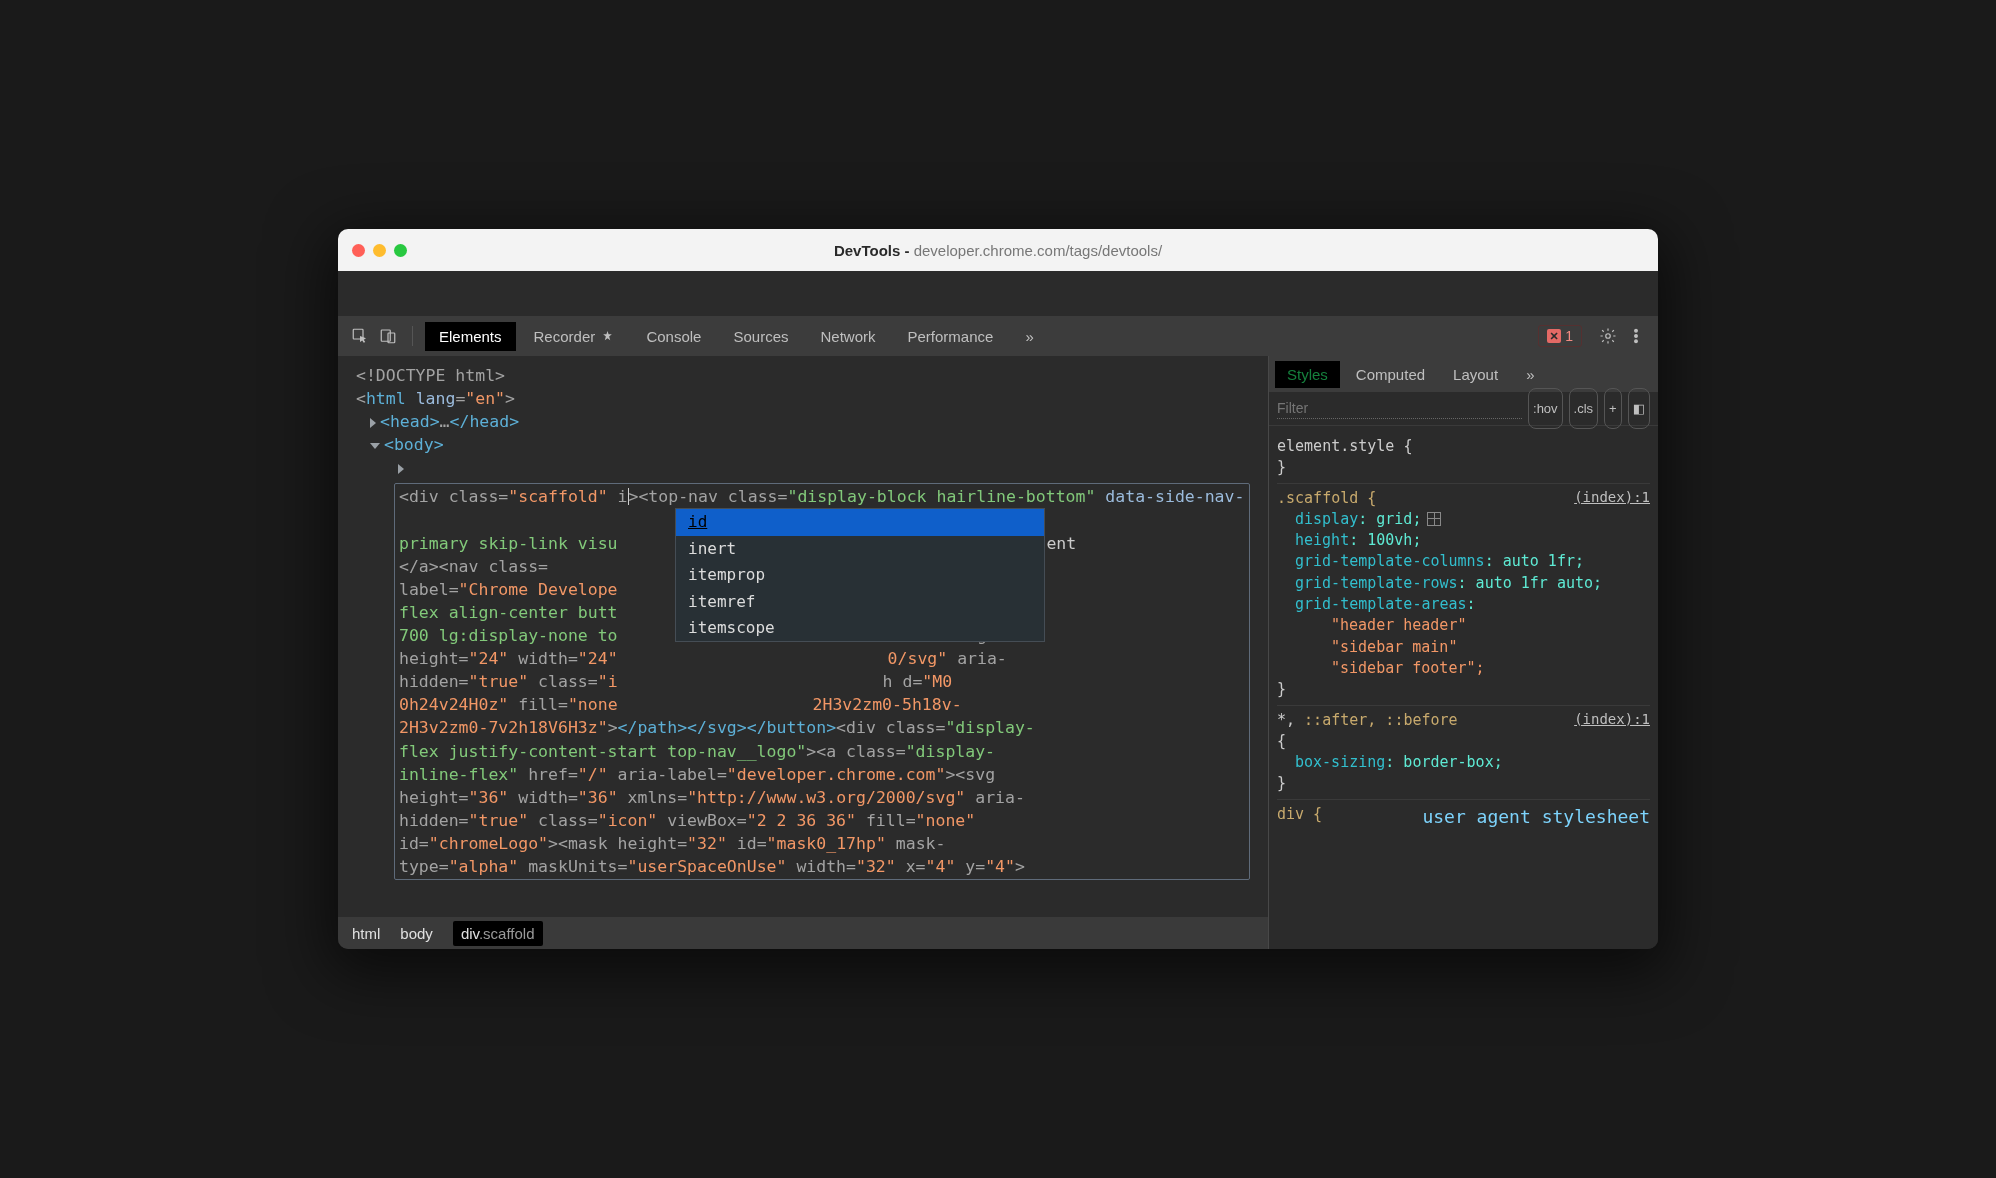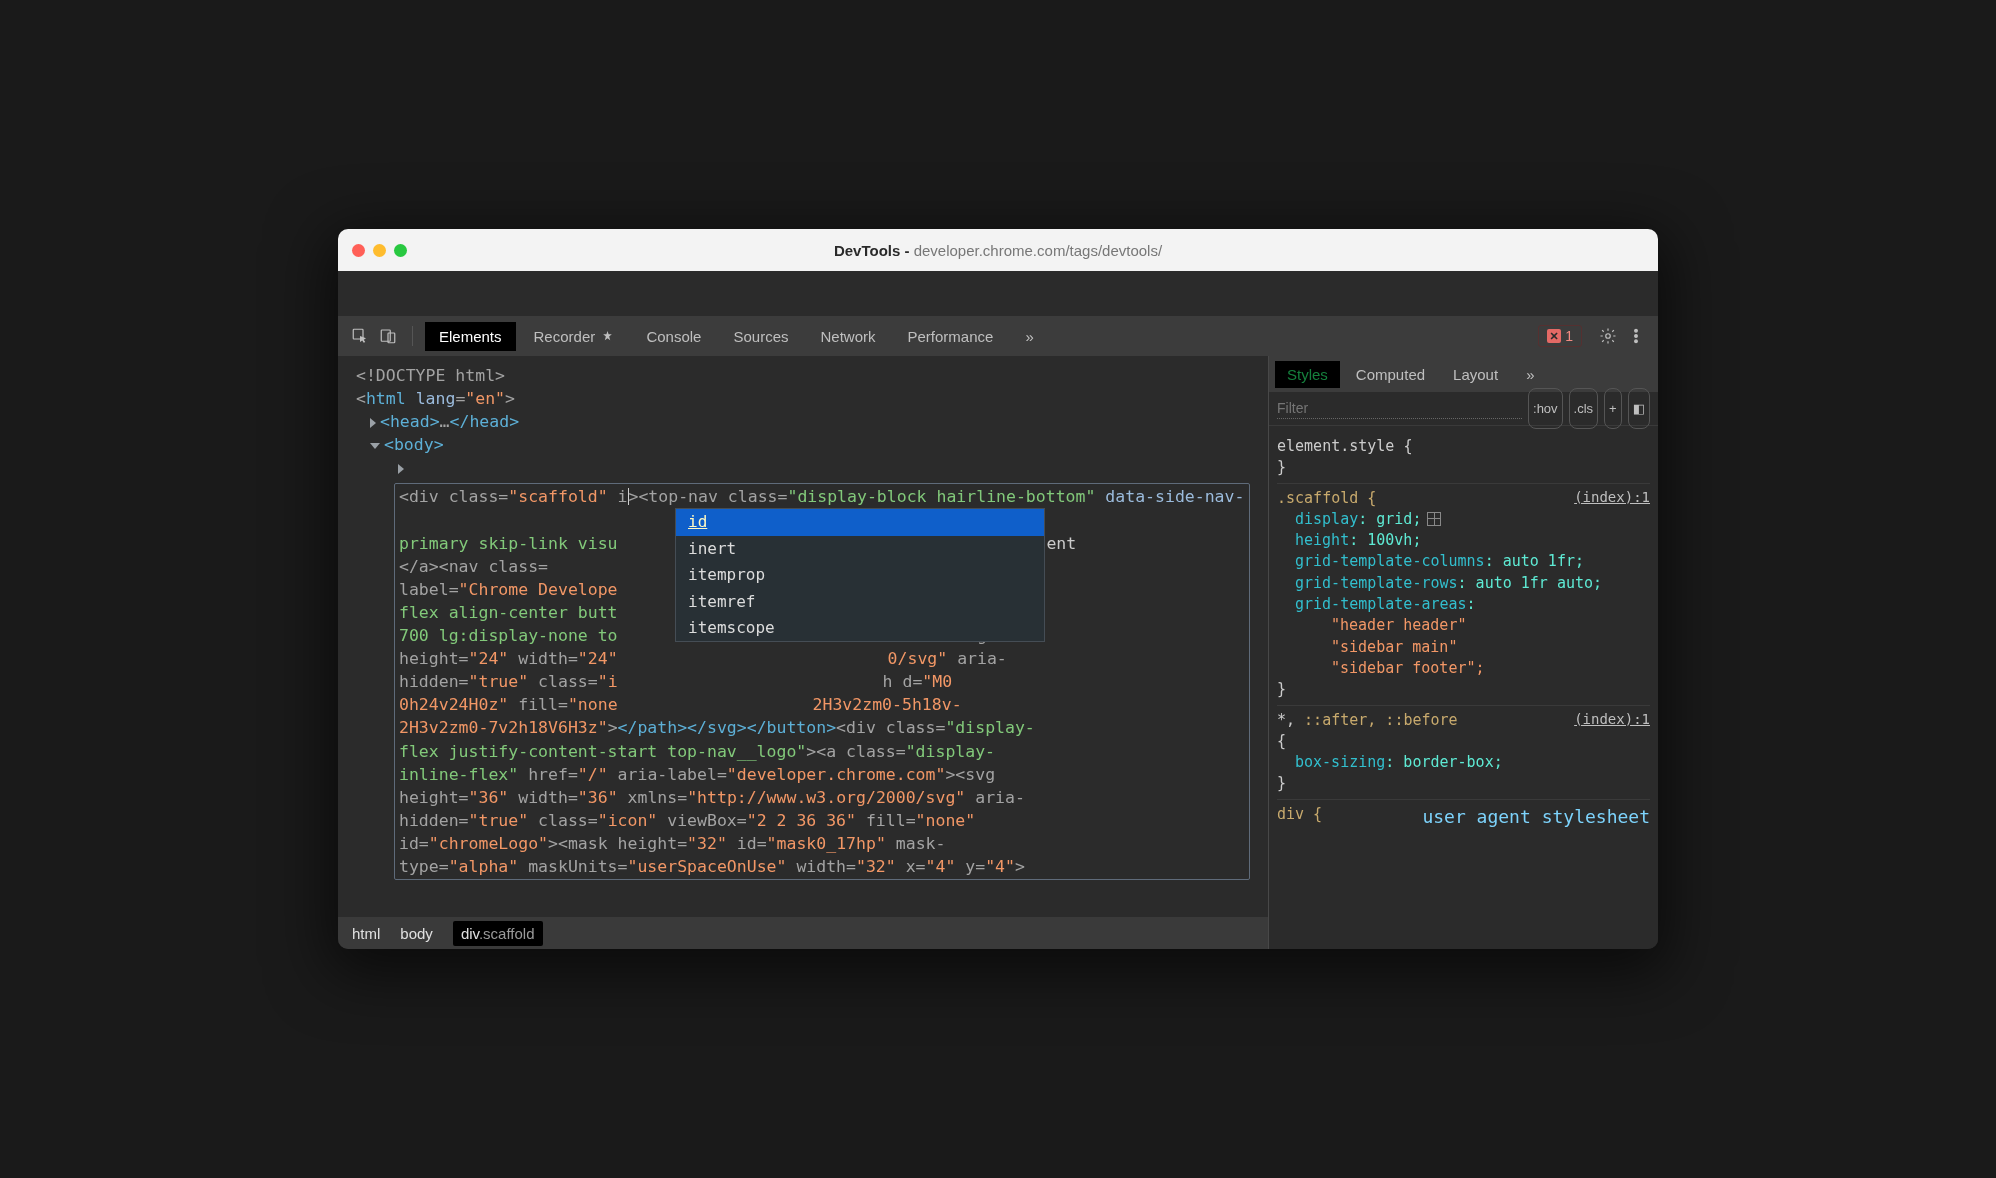--- a/index.html
+++ b/index.html
@@ -45,21 +45,21 @@
 .left{flex:1;display:flex;flex-direction:column;min-width:0}
 .code{flex:1;padding:8px 18px;font-family:"SF Mono",Menlo,Consolas,monospace;font-size:16.5px;line-height:1.4;color:#ccc;overflow:hidden;position:relative}
 .triangle{display:inline-block;width:0;height:0;margin-right:4px;vertical-align:middle}
 .tri-r{border-top:5px solid transparent;border-bottom:5px solid transparent;border-left:6px solid #9aa0a6}
 .tri-d{border-left:5px solid transparent;border-right:5px solid transparent;border-top:6px solid #9aa0a6}
 .punct{color:#a3a3a3}.tag{color:#5db0d7}.attr{color:#9bbbdc}.str{color:#f29766}
 .kw-green{color:#82c97a}
 .highlight-box{border:1px solid #5f6b7a;border-radius:2px;padding:1px 4px;margin-top:4px;position:relative}
 .autocomplete{position:absolute;top:24px;left:280px;background:#283035;border:1px solid #454d55;width:370px;z-index:10;font-family:"SF Mono",Menlo,Consolas,monospace;font-size:16px}
 .ac-item{padding:2px 12px;color:#dcdcdc;cursor:pointer}
-.ac-item.sel{background:#0f5fca;color:#fef9c3}
+.ac-item.sel{background:#0f5fca;color:#000000}
 .cursor{display:inline-block;width:1px;height:17px;background:#cfcfcf;vertical-align:-3px}
 
 .breadcrumbs{height:32px;background:#3a3a3a;display:flex;align-items:center;padding:0 14px;gap:20px;font-size:15px;color:#e0e0e0}
 .bc{cursor:pointer}
 .bc.active{background:#000;padding:4px 8px;border-radius:2px}
 .bc .muted{color:#9a9a9a}
 
 .right{width:390px;background:#2b2b2b;border-left:1px solid #484848;display:flex;flex-direction:column;min-width:0}
 .side-tabs{height:36px;background:#3c3c3c;display:flex;align-items:center;gap:4px;padding:0 6px;font-size:15px;color:#bfbfbf}
 .stab{padding:5px 12px;cursor:pointer}

